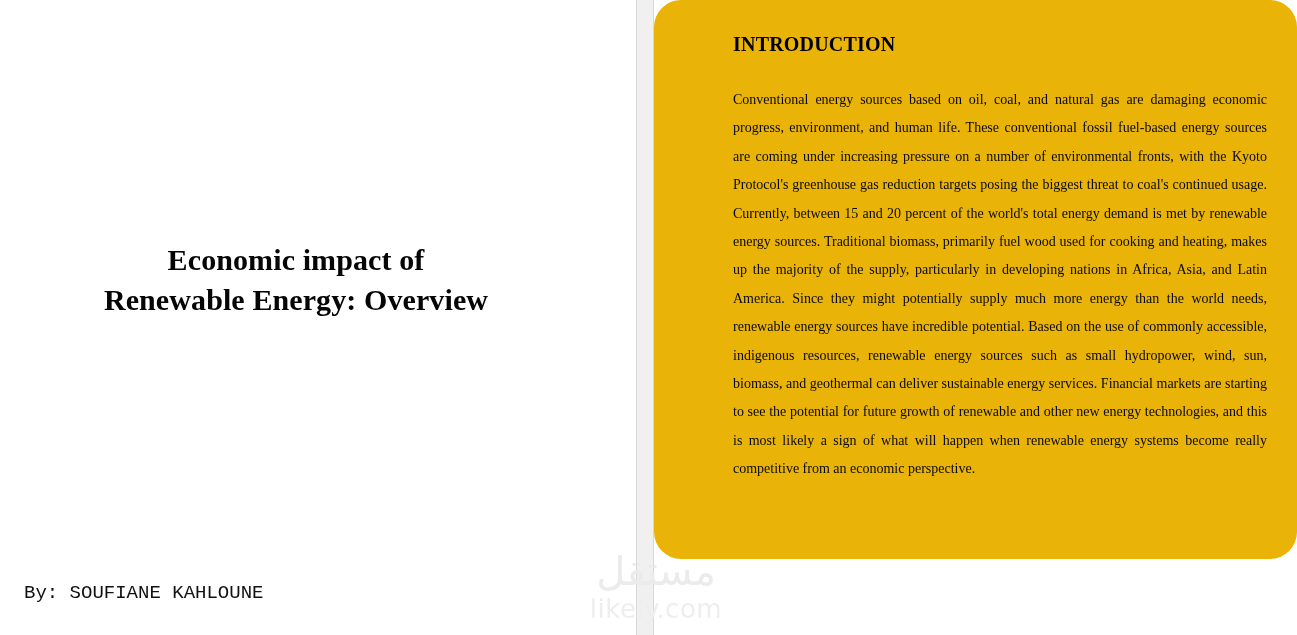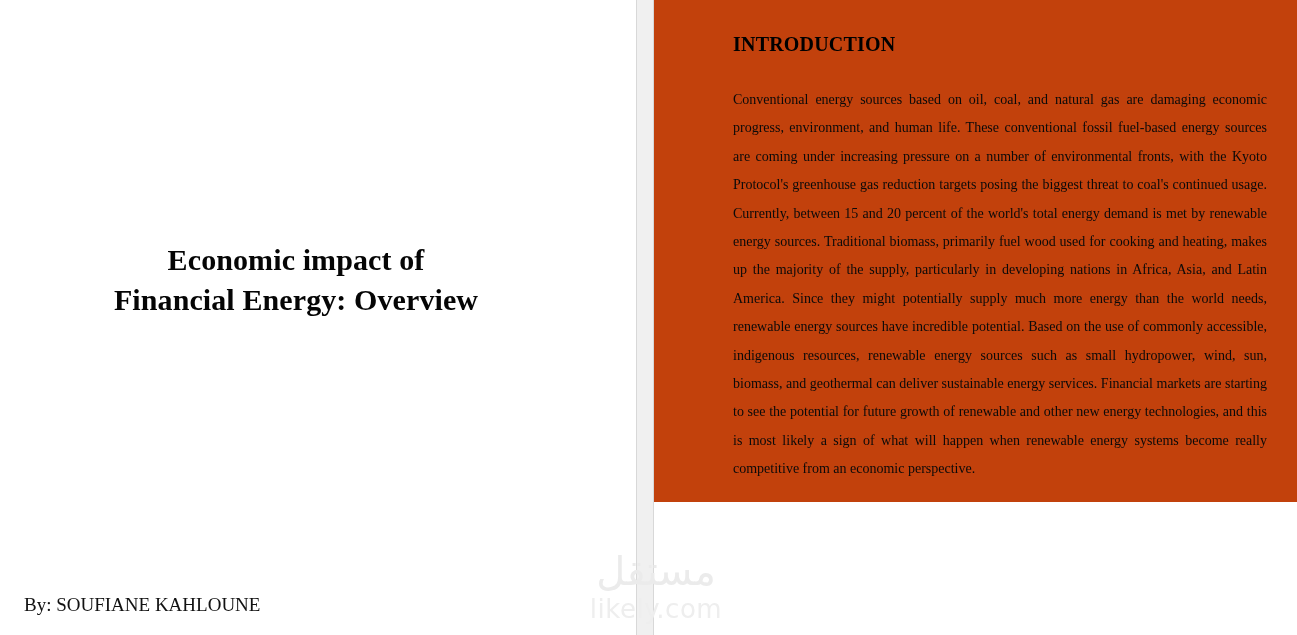--- a/index.html
+++ b/index.html
@@ -47,26 +47,27 @@
     color: #050505;
   }
   .cover-title .line {
     display: block;
     white-space: nowrap;
   }
 
   .cover-author {
     position: absolute;
     left: 24px;
-    top: 592px;
+    top: 580px;
     font-size: 19px;
     line-height: 26px;
     font-weight: normal;
     color: #111111;
     white-space: nowrap;
+    font-family: Liberation Mono, monospace;
   }
 
   
   .page-gap {
     position: absolute;
     left: 636px;
     top: 0;
     width: 18px;
     height: 635px;
     background: #f0f0f0;
@@ -74,23 +75,24 @@
     border-right: 1px solid #d8d8d8;
     box-sizing: border-box;
   }
 
   
   .page-right {
     position: absolute;
     left: 654px;
     top: 0;
     width: 643px;
-    height: 502px;
-    background: #c2410c;
+    height: 559px;
+    background: #eab308;
     overflow: hidden;
+    border-radius: 27px;
   }
 
   .section-heading {
     position: absolute;
     left: 79px;
     width: 534px;
     font-weight: bold;
     font-size: 20px;
     line-height: 26px;
     letter-spacing: 0.2px;
@@ -144,21 +146,21 @@
 </style>
 </head>
 <body>
 
 <div class="doc-spread">
 
   <div class="page-left">
 
     <div class="cover-title">
       <span class="line">Economic impact of</span>
-      <span class="line">Financial Energy: Overview</span>
+      <span class="line">Renewable Energy: Overview</span>
     </div>
 
     <div class="cover-author">By: SOUFIANE KAHLOUNE</div>
 
   </div>
 
   <div class="page-gap"></div>
 
   <div class="page-right">
 

